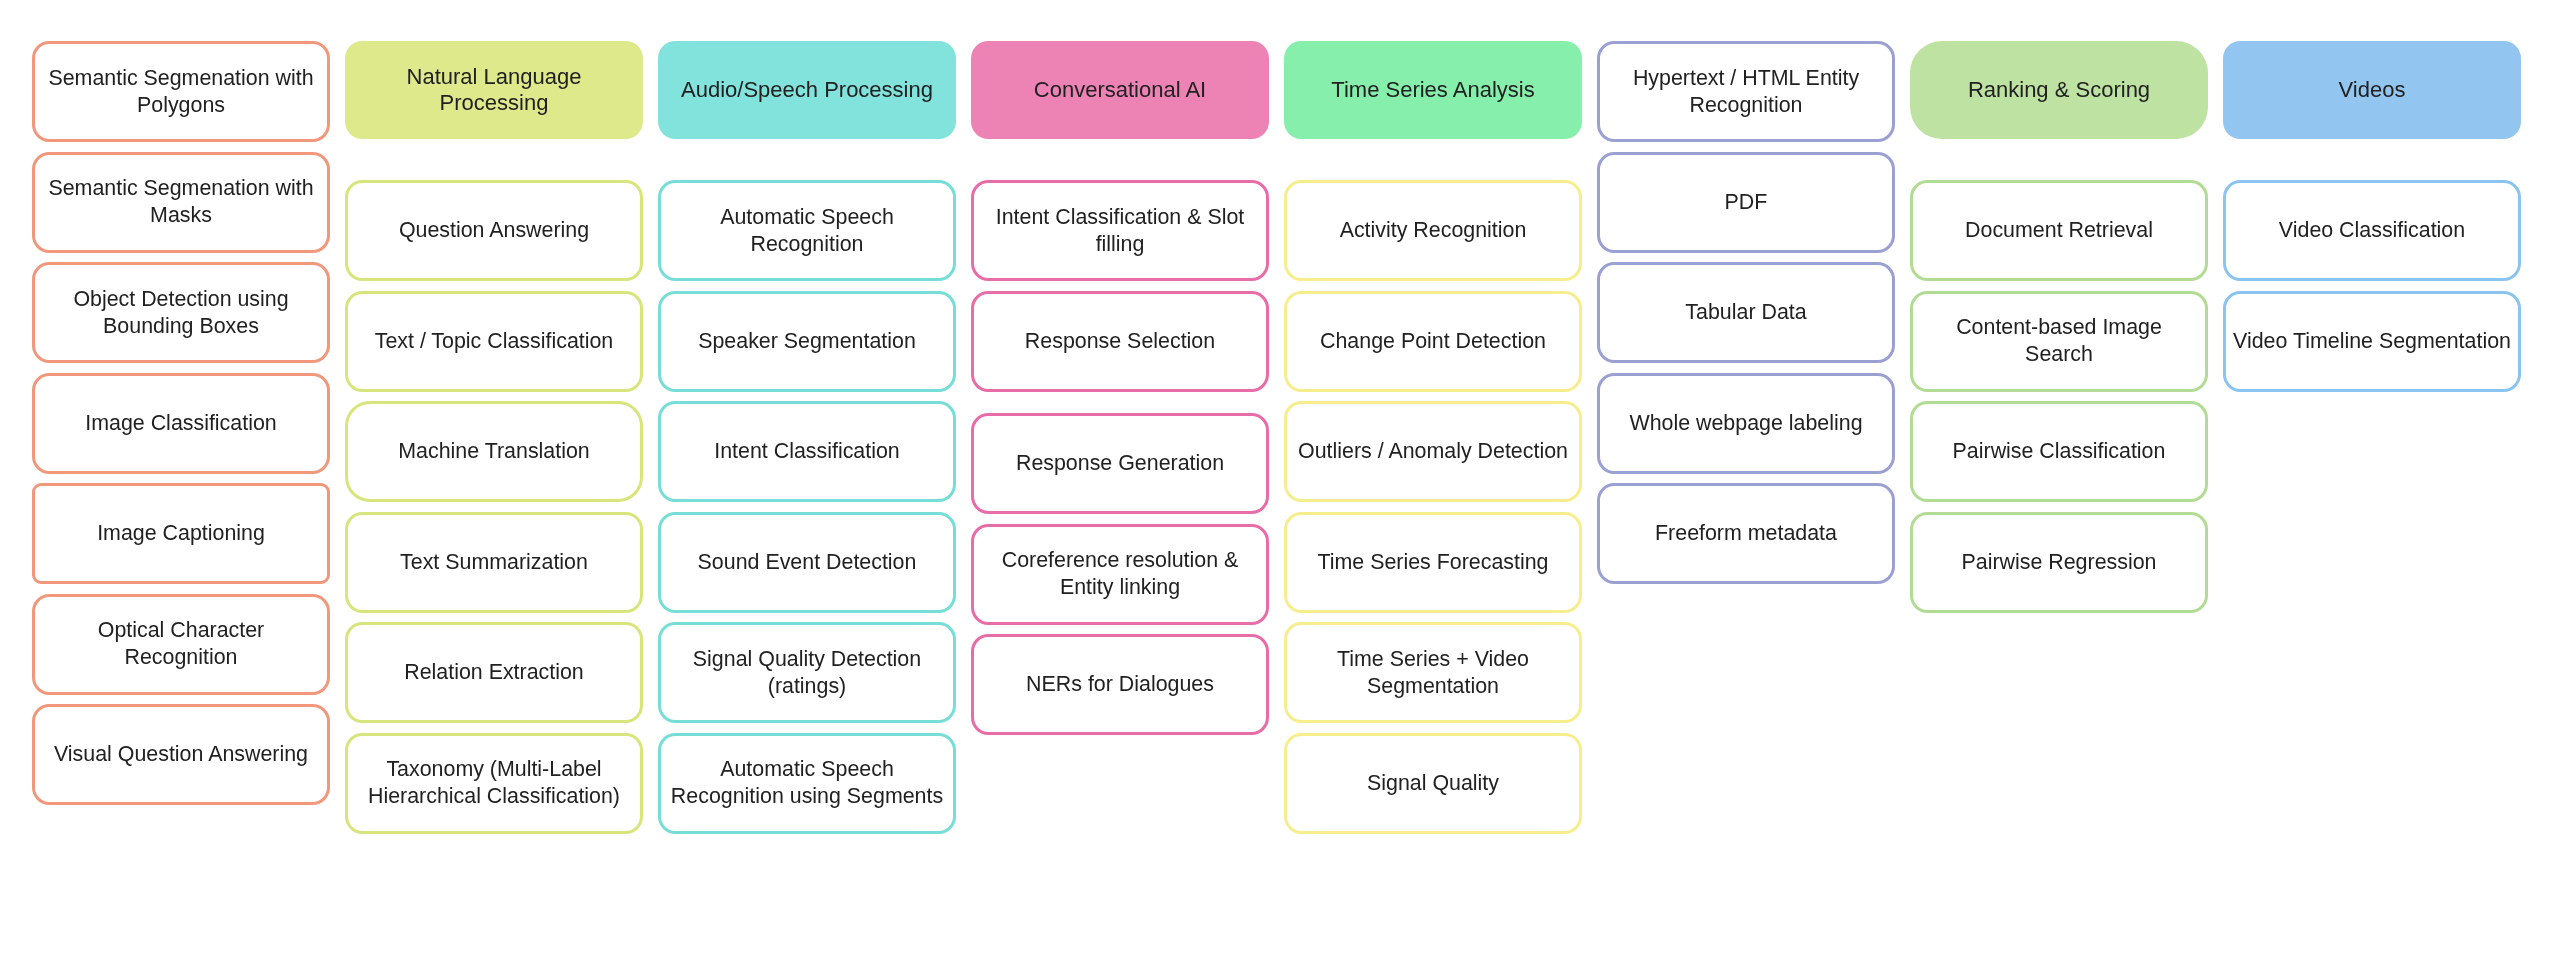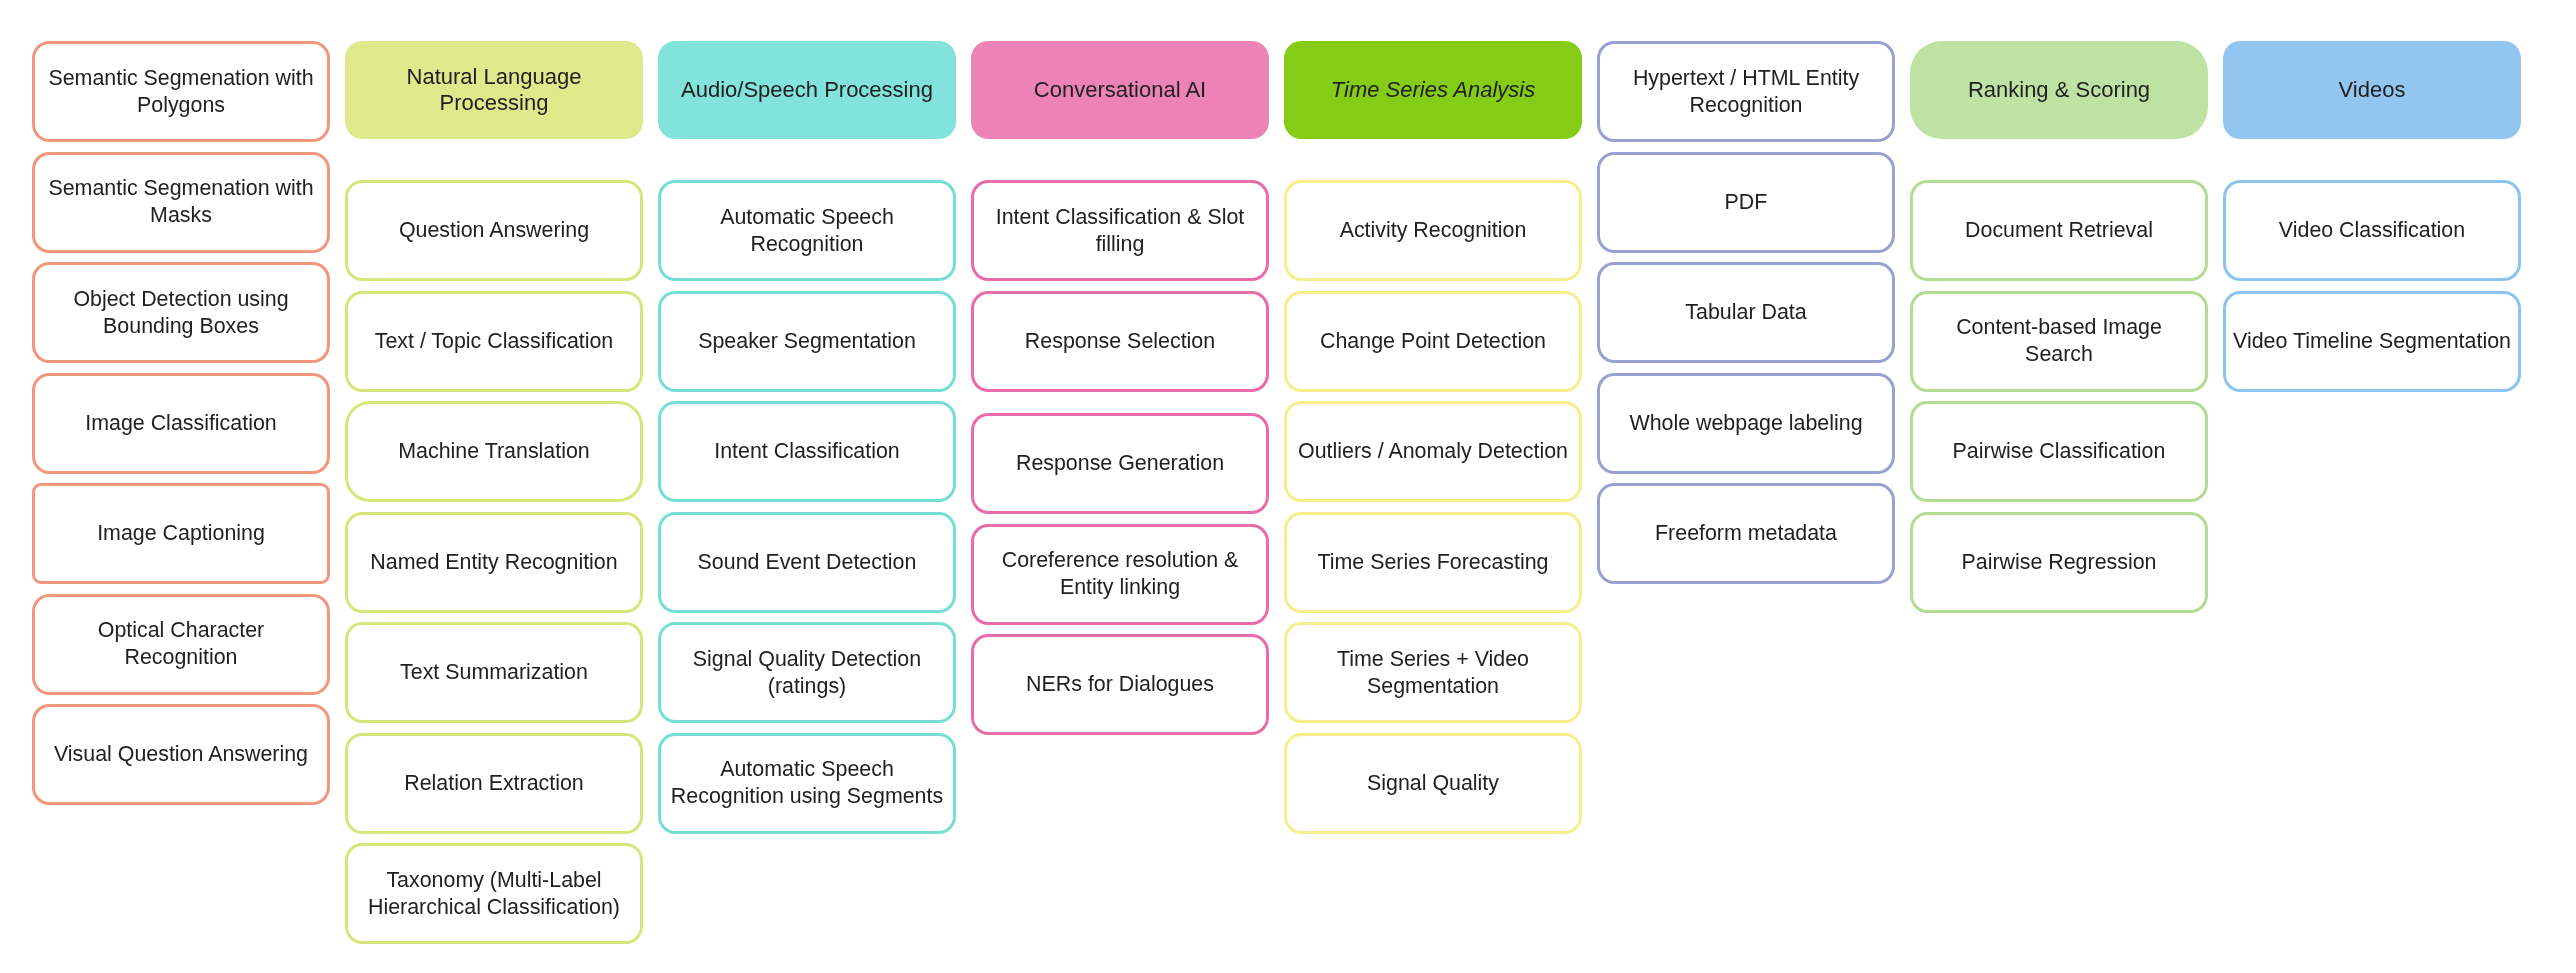--- a/index.html
+++ b/index.html
@@ -72,21 +72,20 @@
         <div class="card" style="border-color: rgb(240, 151, 124);">Optical Character Recognition</div>
         <div class="card" style="border-color: rgb(240, 151, 124);">Visual Question Answering</div>
       </div>
     </section>
     <section class="column">
       <div class="col-header" style="background: rgb(222, 233, 140);">Natural Language Processing</div>
       <div class="cards">
         <div class="card" style="border-color: rgb(216, 229, 123);">Question Answering</div>
         <div class="card" style="border-color: rgb(216, 229, 123);">Text / Topic Classification</div>
         <div class="card" style="border-color: rgb(216, 229, 123); border-radius: 25px;">Machine Translation</div>
-        <div class="card" style="border-color: rgb(216, 229, 123);">Named Entity Recognition</div>
         <div class="card" style="border-color: rgb(216, 229, 123);">Text Summarization</div>
         <div class="card" style="border-color: rgb(216, 229, 123);">Relation Extraction</div>
         <div class="card" style="border-color: rgb(216, 229, 123);">Taxonomy (Multi-Label Hierarchical Classification)</div>
       </div>
     </section>
     <section class="column">
       <div class="col-header" style="background: rgb(130, 226, 220);">Audio/Speech Processing</div>
       <div class="cards">
         <div class="card" style="border-color: rgb(118, 222, 215);">Automatic Speech Recognition</div>
         <div class="card" style="border-color: rgb(118, 222, 215);">Speaker Segmentation</div>
@@ -100,21 +99,21 @@
       <div class="col-header" style="background: rgb(237, 130, 181);">Conversational AI</div>
       <div class="cards">
         <div class="card" style="border-color: rgb(232, 108, 167);">Intent Classification &amp; Slot filling</div>
         <div class="card" style="border-color: rgb(232, 108, 167);">Response Selection</div>
         <div class="card" style="border-color: rgb(232, 108, 167); margin-top: 12px;">Response Generation</div>
         <div class="card" style="border-color: rgb(232, 108, 167);">Coreference resolution &amp; Entity linking</div>
         <div class="card" style="border-color: rgb(232, 108, 167);">NERs for Dialogues</div>
       </div>
     </section>
     <section class="column">
-      <div class="col-header" style="background: #84cc16; font-style: italic;">Time Series Analysis</div>
+      <div class="col-header" style="background: #86efac;">Time Series Analysis</div>
       <div class="cards">
         <div class="card" style="border-color: rgb(246, 238, 141);">Activity Recognition</div>
         <div class="card" style="border-color: rgb(246, 238, 141);">Change Point Detection</div>
         <div class="card" style="border-color: rgb(246, 238, 141);">Outliers / Anomaly Detection</div>
         <div class="card" style="border-color: rgb(246, 238, 141);">Time Series Forecasting</div>
         <div class="card" style="border-color: rgb(246, 238, 141);">Time Series + Video Segmentation</div>
         <div class="card" style="border-color: rgb(246, 238, 141);">Signal Quality</div>
       </div>
     </section>
     <section class="column">

